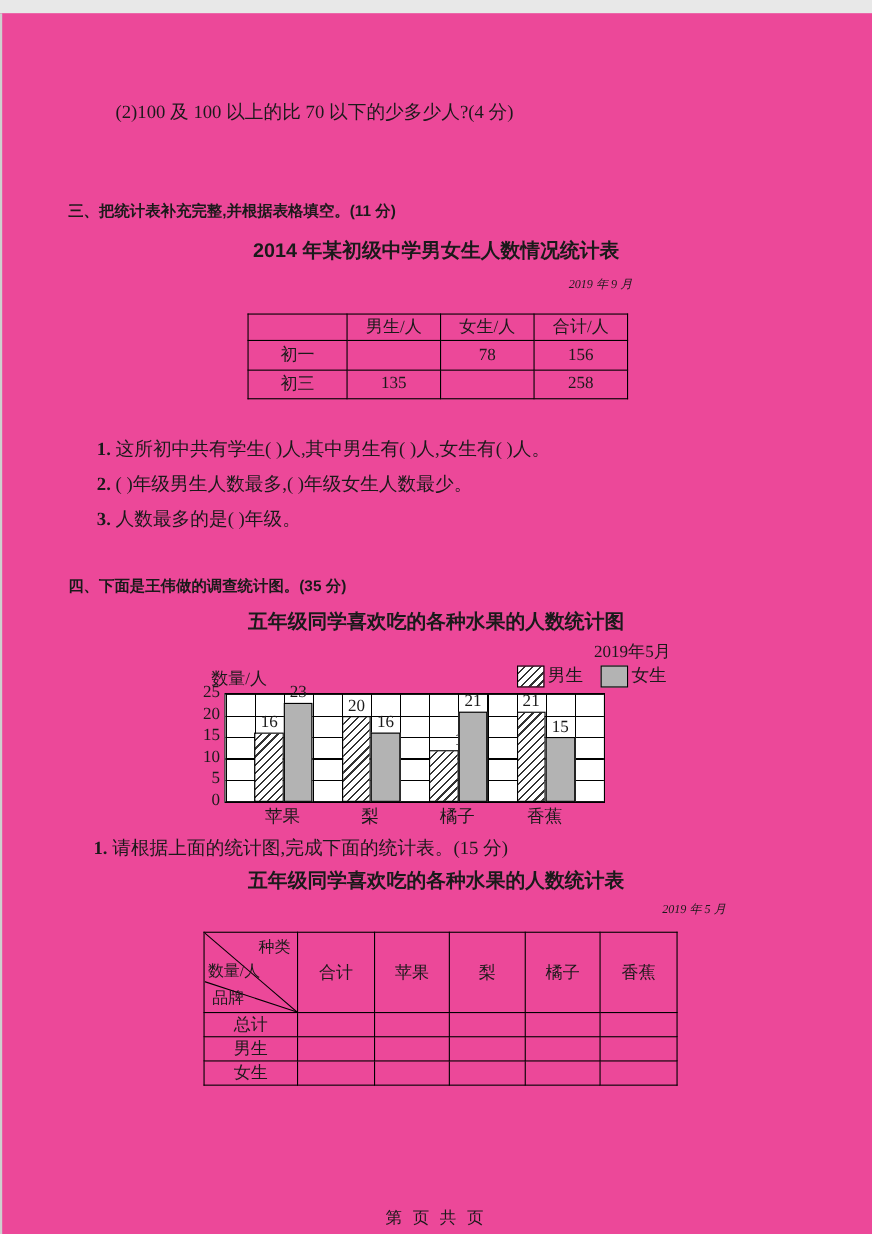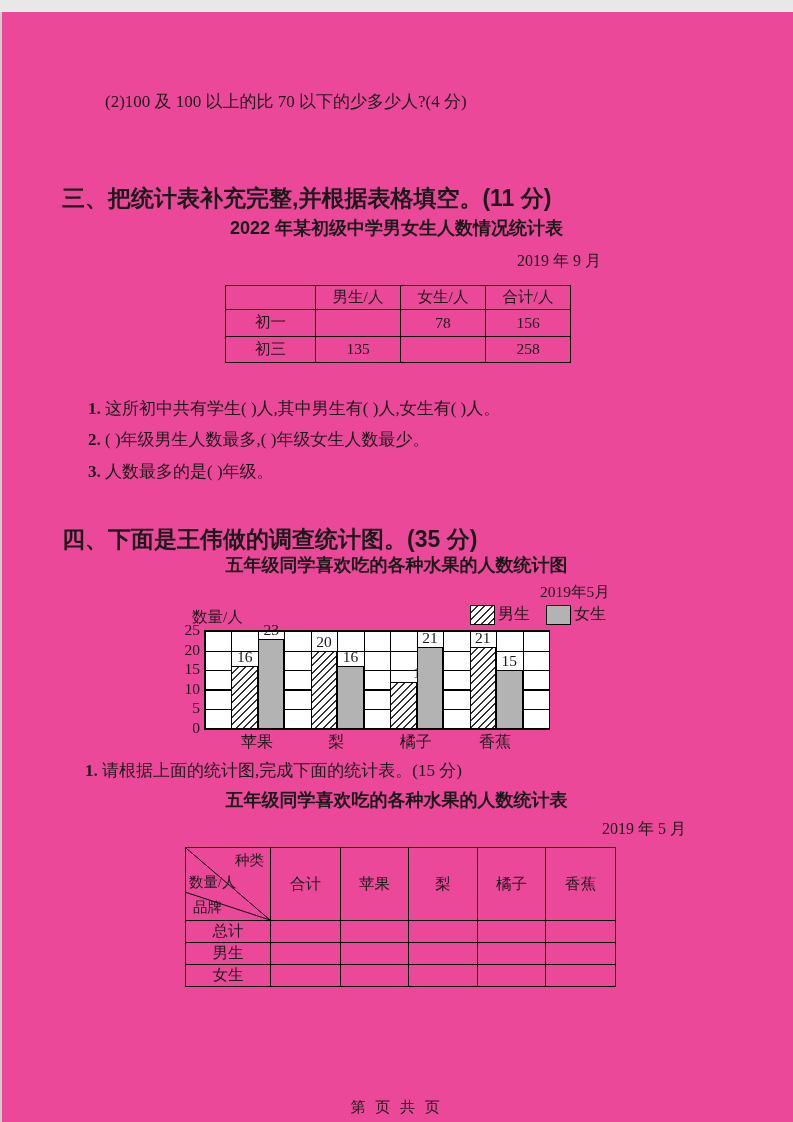--- a/index.html
+++ b/index.html
@@ -1,24 +1,24 @@
 <!DOCTYPE html>
 <html><head>
 <meta charset="utf-8">
 <style>
   html,body{margin:0;padding:0;background:#e8e8e8;}
   .page{position:relative;width:793px;height:1122px;background:#ec4899;margin:12px auto;
         font-family:"Liberation Serif",serif;color:#1a1a1a;overflow:hidden;}
   .abs{position:absolute;}
   .scan-edge{left:0;top:0;width:1.5px;height:100%;background:#cfcfcf;}
   .line{font-size:17px;white-space:nowrap;}
-  .heading{font-family:"Liberation Sans",sans-serif;font-weight:bold;font-size:23px;white-space:nowrap;}
+  .heading{font-family:"Liberation Sans",sans-serif;font-weight:bold;font-size:14px;white-space:nowrap;}
   .tbl-title{font-family:"Liberation Sans",sans-serif;font-weight:bold;font-size:18px;
              left:0;width:100%;text-align:center;white-space:nowrap;}
-  .date{font-size:16px;white-space:nowrap;}
+  .date{font-size:11px;white-space:nowrap;font-style:italic;}
   table{border-collapse:collapse;table-layout:fixed;}
   td,th{border:1.6px solid #000;text-align:center;vertical-align:middle;
         font-size:15.5px;font-weight:normal;padding:0;overflow:hidden;}
   #table1{left:225px;top:273px;width:345px;}
   #table1 tr.hdr{height:24px;}
   #table1 tr.row{height:26.5px;}
   #questions{left:88px;top:381px;font-size:17px;line-height:31.4px;white-space:nowrap;}
   #questions b{font-weight:bold;}
   
   #chart{left:172px;top:565px;width:440px;height:172px;}
@@ -51,21 +51,21 @@
 </head>
 <body>
 
 <div class="page">
   <div class="abs scan-edge"></div>
 
   <div class="abs line" style="left:105px;top:78px;">(2)100 及 100 以上的比 70 以下的少多少人?(4 分)</div>
 
   <div class="abs heading" style="left:62px;top:171px;">三、把统计表补充完整,并根据表格填空。(11 分)</div>
 
-  <div class="abs tbl-title" style="top:204px;">2022 年某初级中学男女生人数情况统计表</div>
+  <div class="abs tbl-title" style="top:204px;">2014 年某初级中学男女生人数情况统计表</div>
 
   <div class="abs date" style="left:517px;top:239px;">2019 年 9 月</div>
 
   <table id="table1" class="abs">
     <colgroup>
         <col style="width:90px">
         <col style="width:85px">
         <col style="width:85px">
         <col style="width:85px">
       </colgroup>

